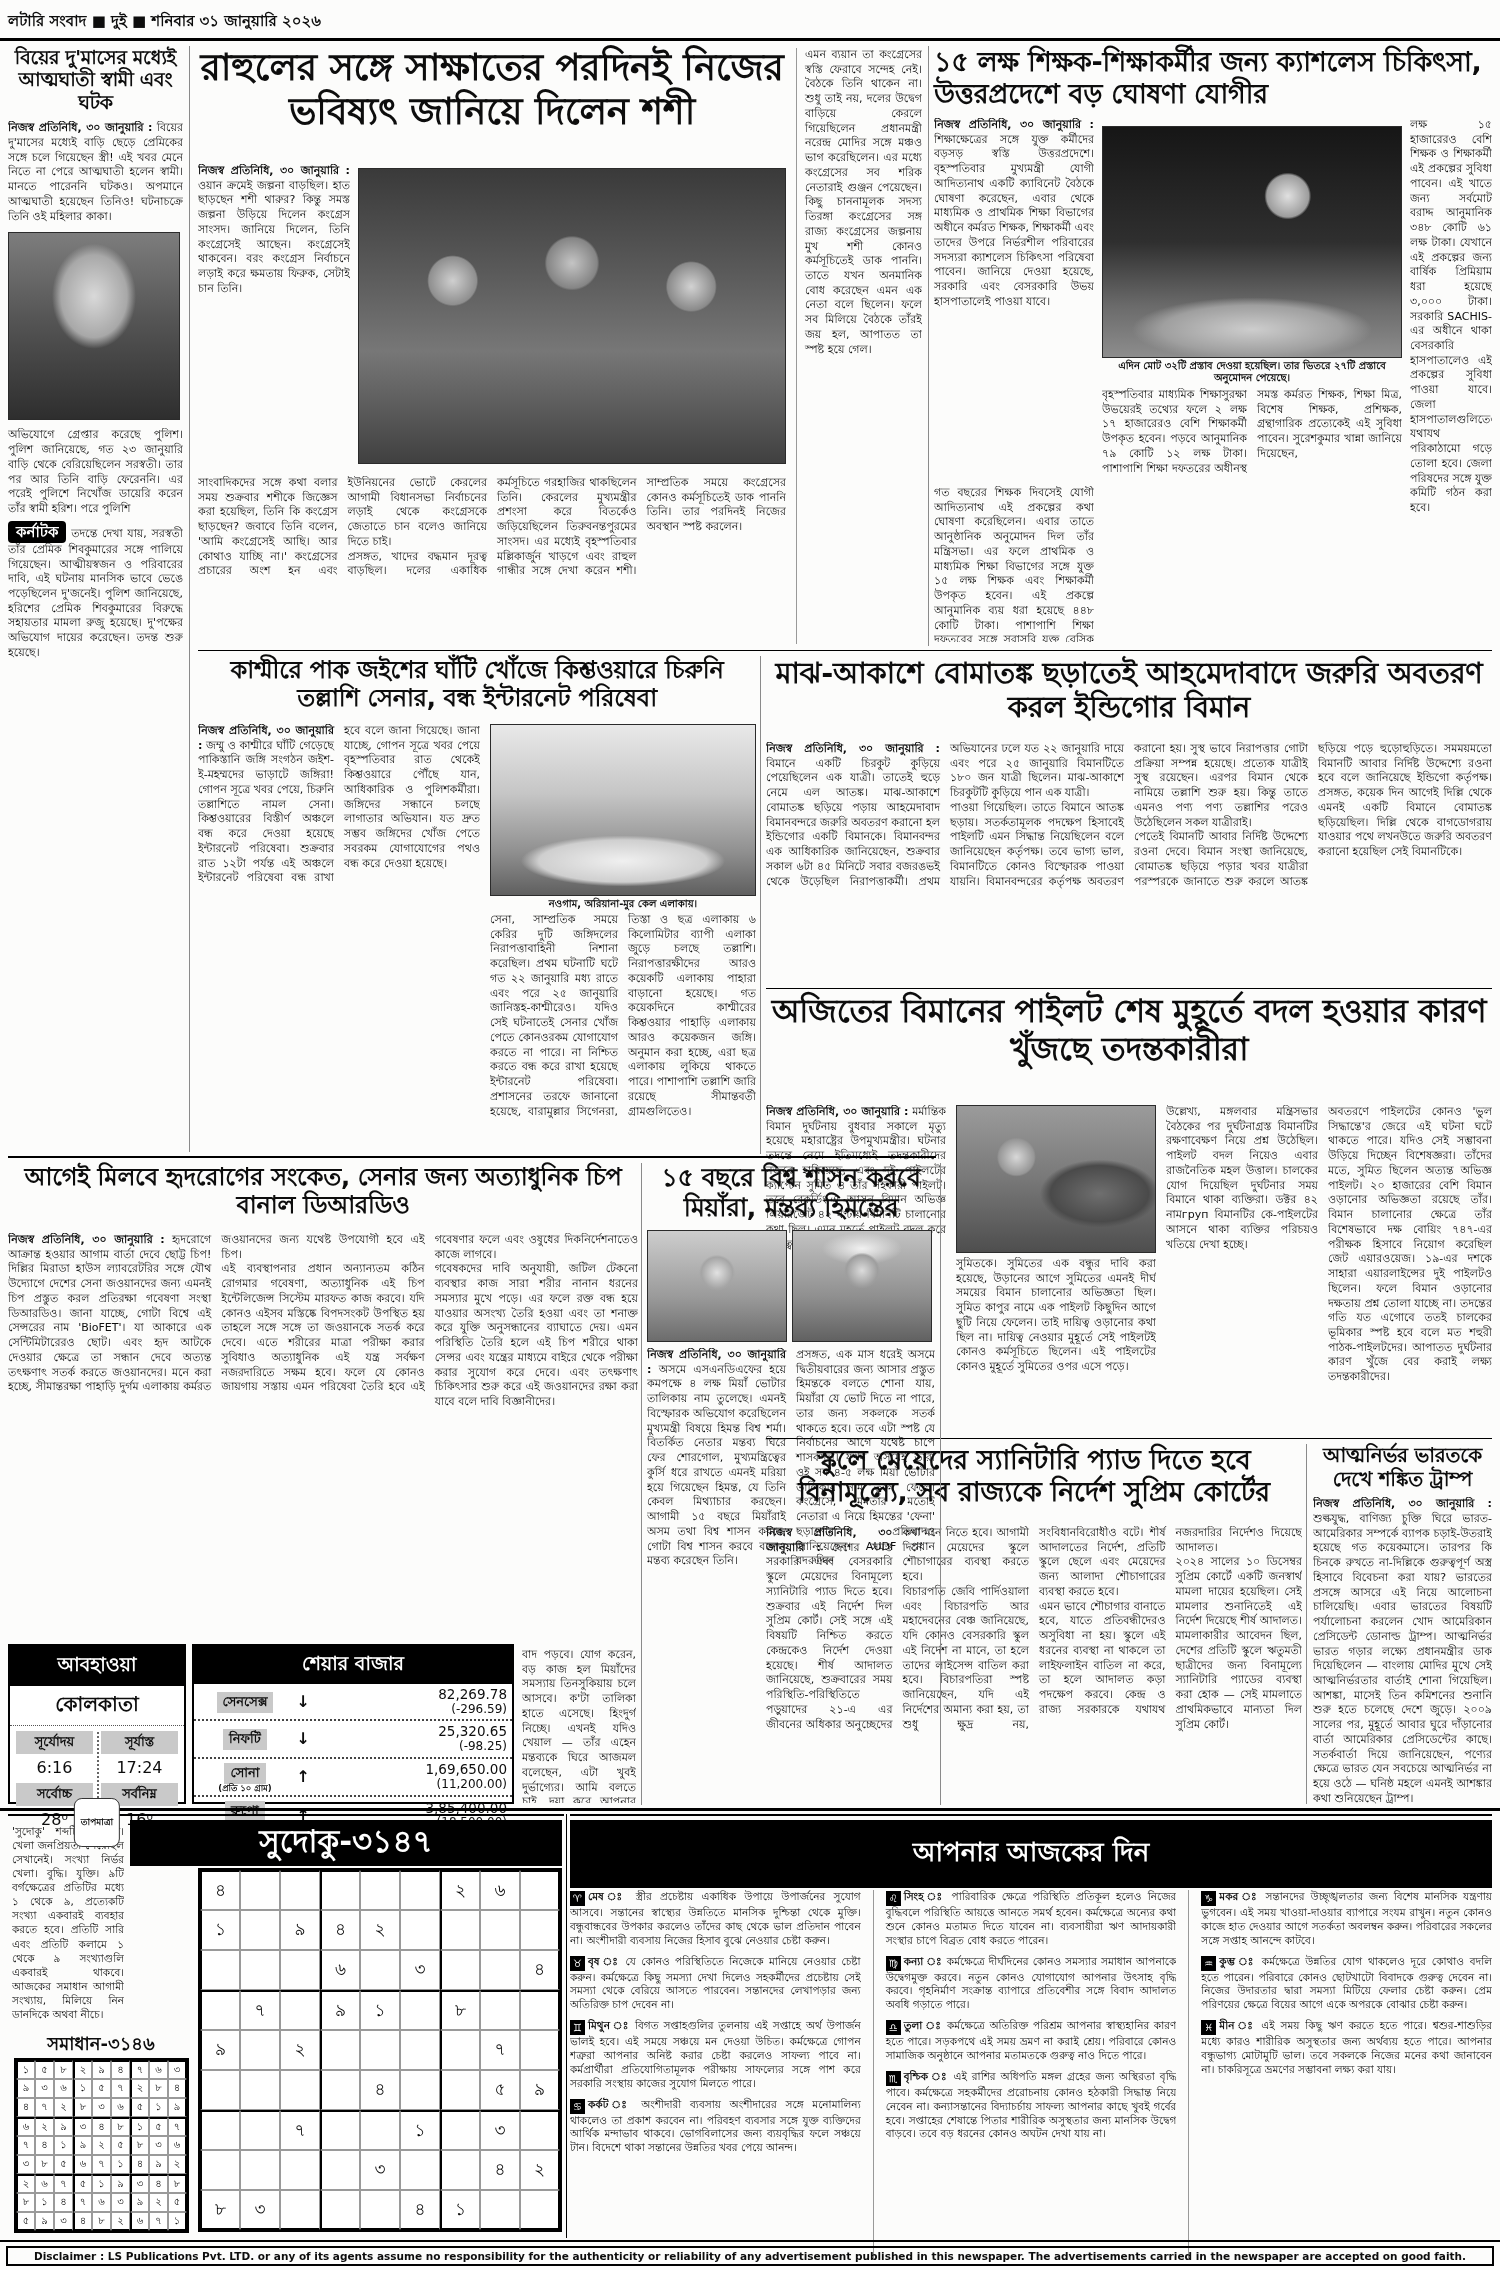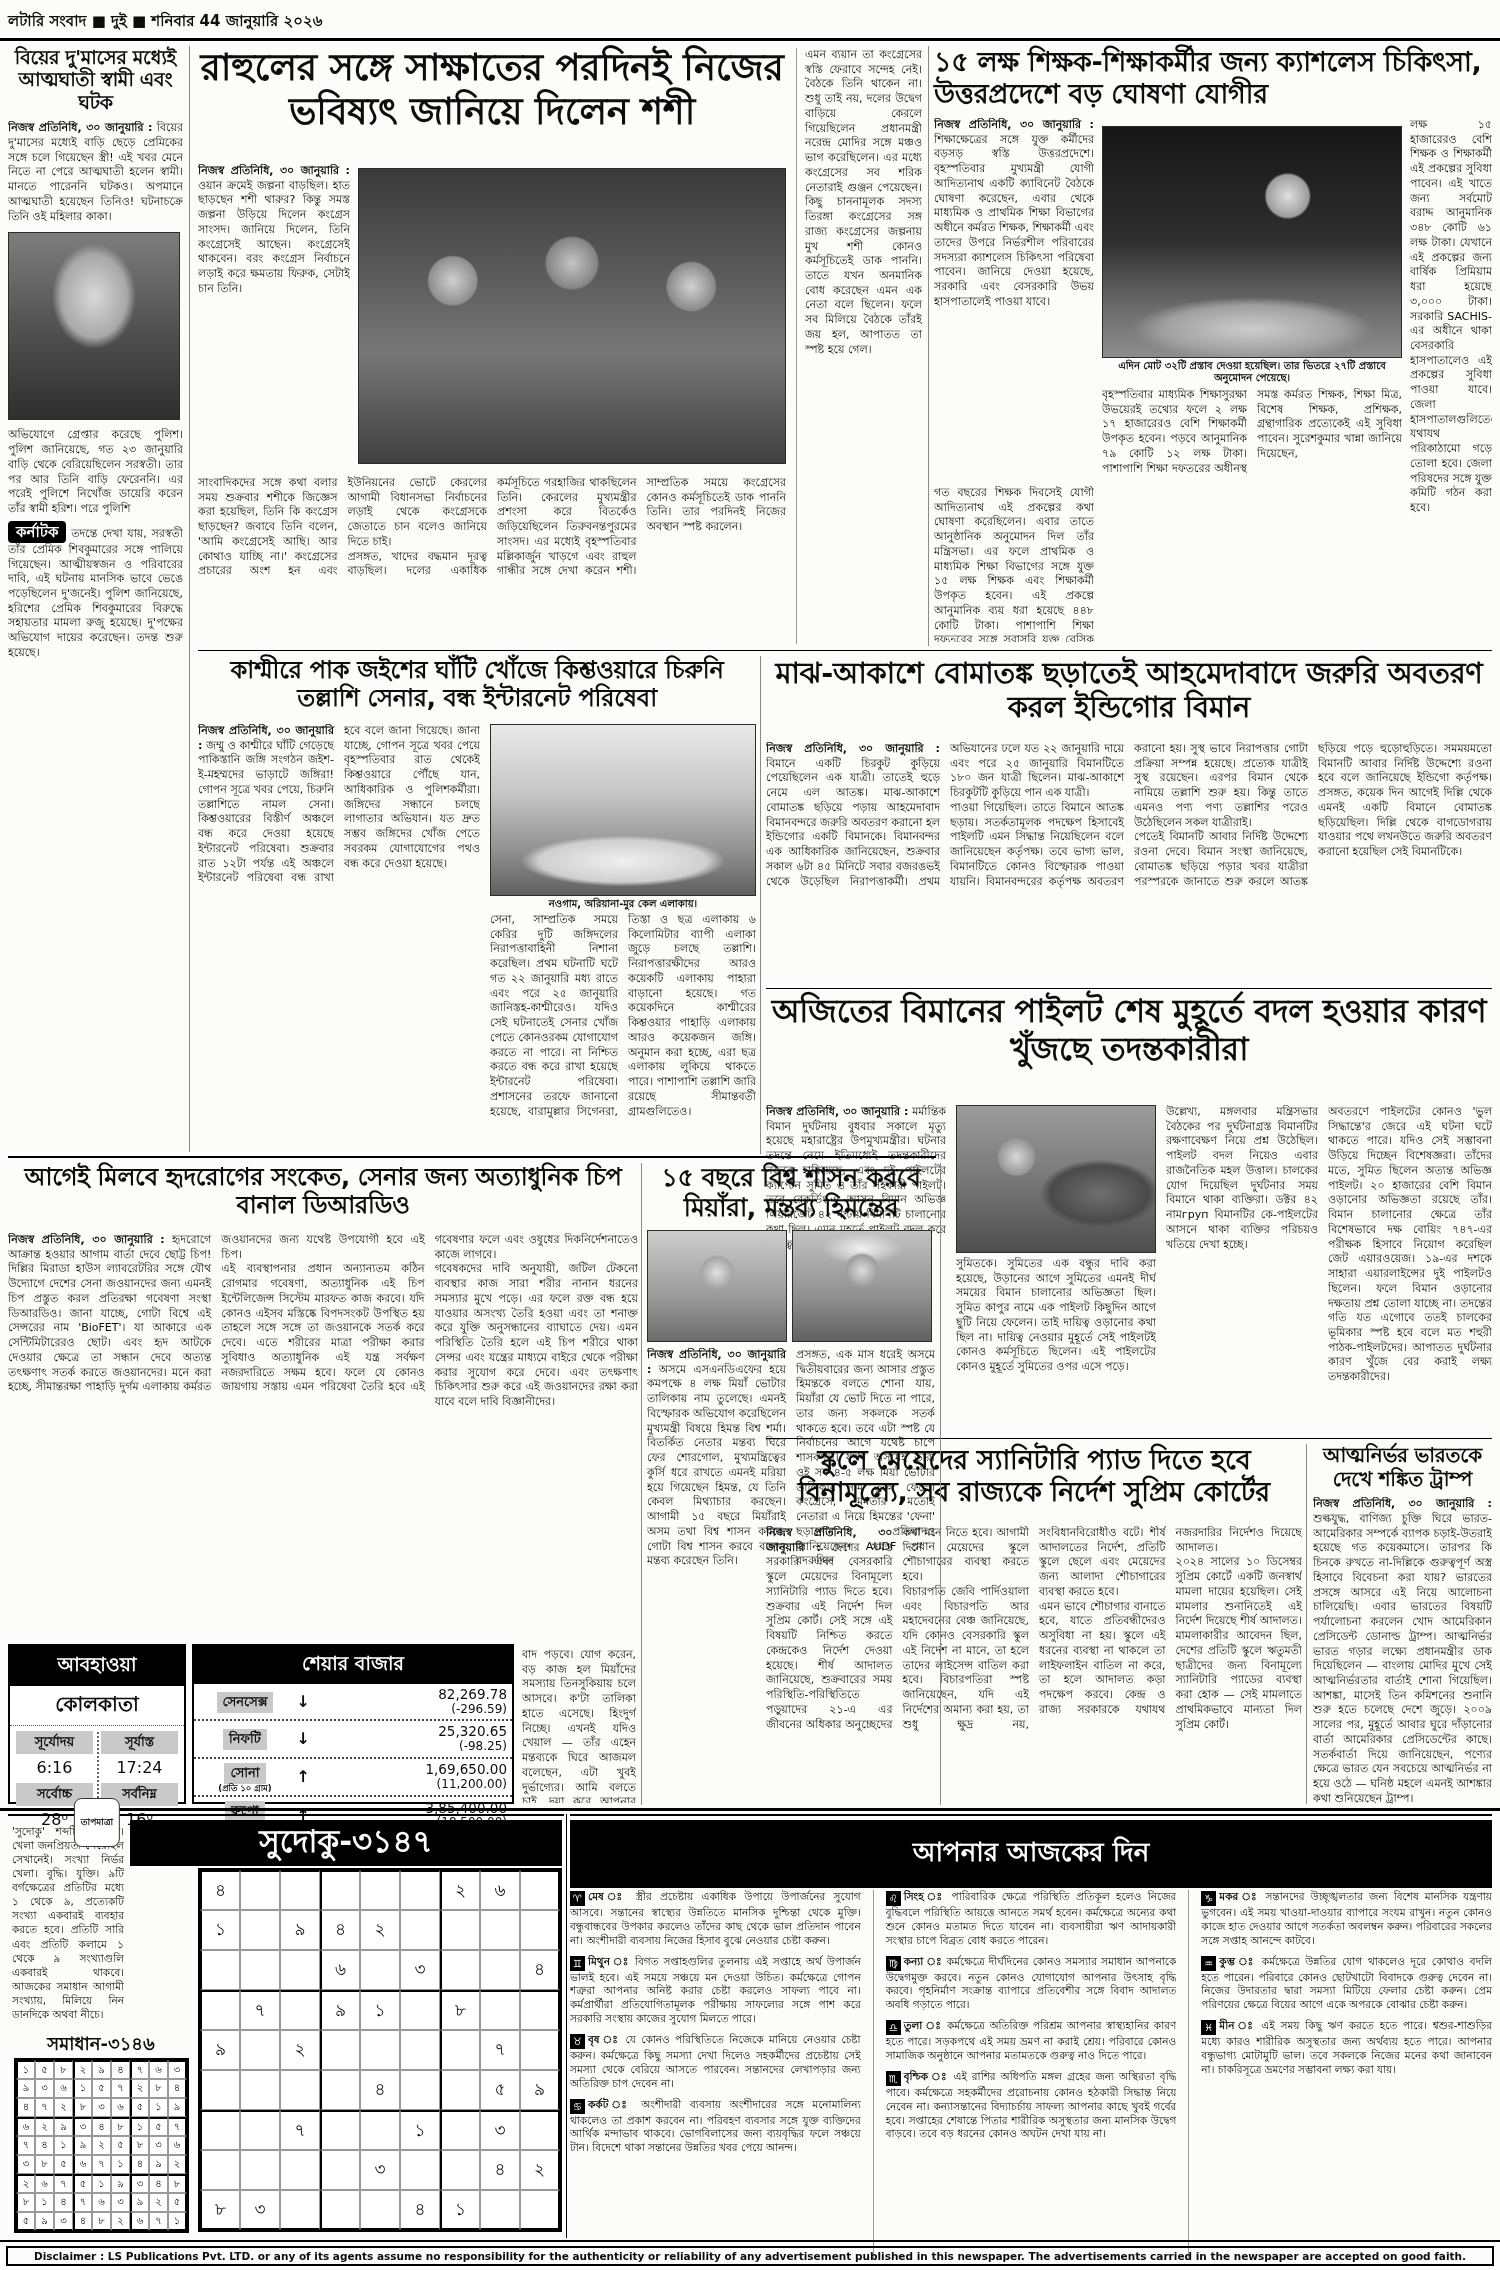--- a/index.html
+++ b/index.html
@@ -64,21 +64,21 @@
   .topbar{font-weight:700;font-size:15px;display:flex;align-items:flex-end}
   .disc{border:2px solid #000;font-weight:700;font-size:10.5px;display:flex;align-items:center;justify-content:center;
         white-space:nowrap;overflow:hidden}
 </style>
 </head>
 <body>
 
 <div class="page">
 
   <div class="abs topbar" style="left:8px;top:6px;width:1484px;height:28px">
-    <span>লটারি সংবাদ ■ দুই ■ শনিবার 44 জানুয়ারি ২০২৬</span>
+    <span>লটারি সংবাদ ■ দুই ■ শনিবার ৩১ জানুয়ারি ২০২৬</span>
   </div>
   <div class="hline" style="left:0;top:38px;width:1500px;height:3px"></div>
 
   <div class="abs" style="left:8px;top:46px;width:182px;height:1106px;border-right:1px solid #8a8a8a;padding-right:6px">
     <div class="hl" style="font-size:19px">বিয়ের দু'মাসের মধ্যেই আত্মঘাতী স্বামী এবং ঘটক</div>
     <p class="bodytx" style="margin-top:8px">
       <b class="byline">নিজস্ব প্রতিনিধি, ৩০ জানুয়ারি :</b>
       <span>বিয়ের দু'মাসের মধ্যেই বাড়ি ছেড়ে প্রেমিকের সঙ্গে চলে গিয়েছেন স্ত্রী! এই খবর মেনে নিতে না পেরে আত্মঘাতী হলেন স্বামী। মানতে পারেননি ঘটকও। অপমানে আত্মঘাতী হয়েছেন তিনিও! ঘটনাচক্রে তিনি ওই মহিলার কাকা।</span>
     </p>
     <div class="photo" style="width:172px;height:188px;margin:8px 0;background:
@@ -458,22 +458,22 @@
       </div>
   </div>
 
   <div class="vline" style="left:566px;top:1814px;height:424px;background:#000"></div>
 
   <div class="abs hbox" style="left:570px;top:1814px;width:922px;height:424px">
     <div class="hhead" style="margin-top:4px">আপনার আজকের দিন</div>
     <div class="hcols" style="margin-top:2px;height:368px">
       <div class="hcol">
           <div class="hentry"><span class="zicon">♈</span><span class="zsign">মেষ ঃ </span><span>স্ত্রীর প্রচেষ্টায় একাধিক উপায়ে উপার্জনের সুযোগ আসবে। সন্তানের স্বাস্থ্যের উন্নতিতে মানসিক দুশ্চিন্তা থেকে মুক্তি। বন্ধুবান্ধবের উপকার করলেও তাঁদের কাছ থেকে ভাল প্রতিদান পাবেন না। অংশীদারী ব্যবসায় নিজের হিসাব বুঝে নেওয়ার চেষ্টা করুন।</span></div>
+          <div class="hentry"><span class="zicon">♉</span><span class="zsign">বৃষ ঃ </span><span>যে কোনও পরিস্থিতিতে নিজেকে মানিয়ে নেওয়ার চেষ্টা করুন। কর্মক্ষেত্রে কিছু সমস্যা দেখা দিলেও সহকর্মীদের প্রচেষ্টায় সেই সমস্যা থেকে বেরিয়ে আসতে পারবেন। সন্তানদের লেখাপড়ার জন্য অতিরিক্ত চাপ দেবেন না।</span></div>
           <div class="hentry"><span class="zicon">♊</span><span class="zsign">মিথুন ঃ </span><span>বিগত সপ্তাহগুলির তুলনায় এই সপ্তাহে অর্থ উপার্জন ভালই হবে। এই সময়ে সঞ্চয়ে মন দেওয়া উচিত। কর্মক্ষেত্রে গোপন শত্রুরা আপনার অনিষ্ট করার চেষ্টা করলেও সাফল্য পাবে না। কর্মপ্রার্থীরা প্রতিযোগিতামূলক পরীক্ষায় সাফল্যের সঙ্গে পাশ করে সরকারি সংস্থায় কাজের সুযোগ মিলতে পারে।</span></div>
-          <div class="hentry"><span class="zicon">♉</span><span class="zsign">বৃষ ঃ </span><span>যে কোনও পরিস্থিতিতে নিজেকে মানিয়ে নেওয়ার চেষ্টা করুন। কর্মক্ষেত্রে কিছু সমস্যা দেখা দিলেও সহকর্মীদের প্রচেষ্টায় সেই সমস্যা থেকে বেরিয়ে আসতে পারবেন। সন্তানদের লেখাপড়ার জন্য অতিরিক্ত চাপ দেবেন না।</span></div>
           <div class="hentry"><span class="zicon">♋</span><span class="zsign">কর্কট ঃ </span><span>অংশীদারী ব্যবসায় অংশীদারের সঙ্গে মনোমালিন্য থাকলেও তা প্রকাশ করবেন না। পরিবহণ ব্যবসার সঙ্গে যুক্ত ব্যক্তিদের আর্থিক মন্দাভাব থাকবে। ভোগবিলাসের জন্য ব্যয়বৃদ্ধির ফলে সঞ্চয়ে টান। বিদেশে থাকা সন্তানের উন্নতির খবর পেয়ে আনন্দ।</span></div>
         </div>
       <div class="hcol">
           <div class="hentry"><span class="zicon">♌</span><span class="zsign">সিংহ ঃ </span><span>পারিবারিক ক্ষেত্রে পরিস্থিতি প্রতিকূল হলেও নিজের বুদ্ধিবলে পরিস্থিতি আয়ত্তে আনতে সমর্থ হবেন। কর্মক্ষেত্রে অন্যের কথা শুনে কোনও মতামত দিতে যাবেন না। ব্যবসায়ীরা ঋণ আদায়কারী সংস্থার চাপে বিব্রত বোধ করতে পারেন।</span></div>
           <div class="hentry"><span class="zicon">♍</span><span class="zsign">কন্যা ঃ </span><span>কর্মক্ষেত্রে দীর্ঘদিনের কোনও সমস্যার সমাধান আপনাকে উদ্বেগমুক্ত করবে। নতুন কোনও যোগাযোগ আপনার উৎসাহ বৃদ্ধি করবে। গৃহনির্মাণ সংক্রান্ত ব্যাপারে প্রতিবেশীর সঙ্গে বিবাদ আদালত অবধি গড়াতে পারে।</span></div>
           <div class="hentry"><span class="zicon">♎</span><span class="zsign">তুলা ঃ </span><span>কর্মক্ষেত্রে অতিরিক্ত পরিশ্রম আপনার স্বাস্থ্যহানির কারণ হতে পারে। সড়কপথে এই সময় ভ্রমণ না করাই শ্রেয়। পরিবারে কোনও সামাজিক অনুষ্ঠানে আপনার মতামতকে গুরুত্ব নাও দিতে পারে।</span></div>
           <div class="hentry"><span class="zicon">♏</span><span class="zsign">বৃশ্চিক ঃ </span><span>এই রাশির অধিপতি মঙ্গল গ্রহের জন্য অস্থিরতা বৃদ্ধি পাবে। কর্মক্ষেত্রে সহকর্মীদের প্ররোচনায় কোনও হঠকারী সিদ্ধান্ত নিয়ে নেবেন না। কন্যাসন্তানের বিদ্যাচর্চায় সাফল্য আপনার কাছে খুবই গর্বের হবে। সপ্তাহের শেষান্তে পিতার শারীরিক অসুস্থতার জন্য মানসিক উদ্বেগ বাড়বে। তবে বড় ধরনের কোনও অঘটন দেখা যায় না।</span></div>
         </div>
       <div class="hcol">
           <div class="hentry"><span class="zicon">♑</span><span class="zsign">মকর ঃ </span><span>সন্তানদের উচ্ছৃঙ্খলতার জন্য বিশেষ মানসিক যন্ত্রণায় ভুগবেন। এই সময় খাওয়া-দাওয়ার ব্যাপারে সংযম রাখুন। নতুন কোনও কাজে হাত দেওয়ার আগে সতর্কতা অবলম্বন করুন। পরিবারের সকলের সঙ্গে সপ্তাহ আনন্দে কাটবে।</span></div>

